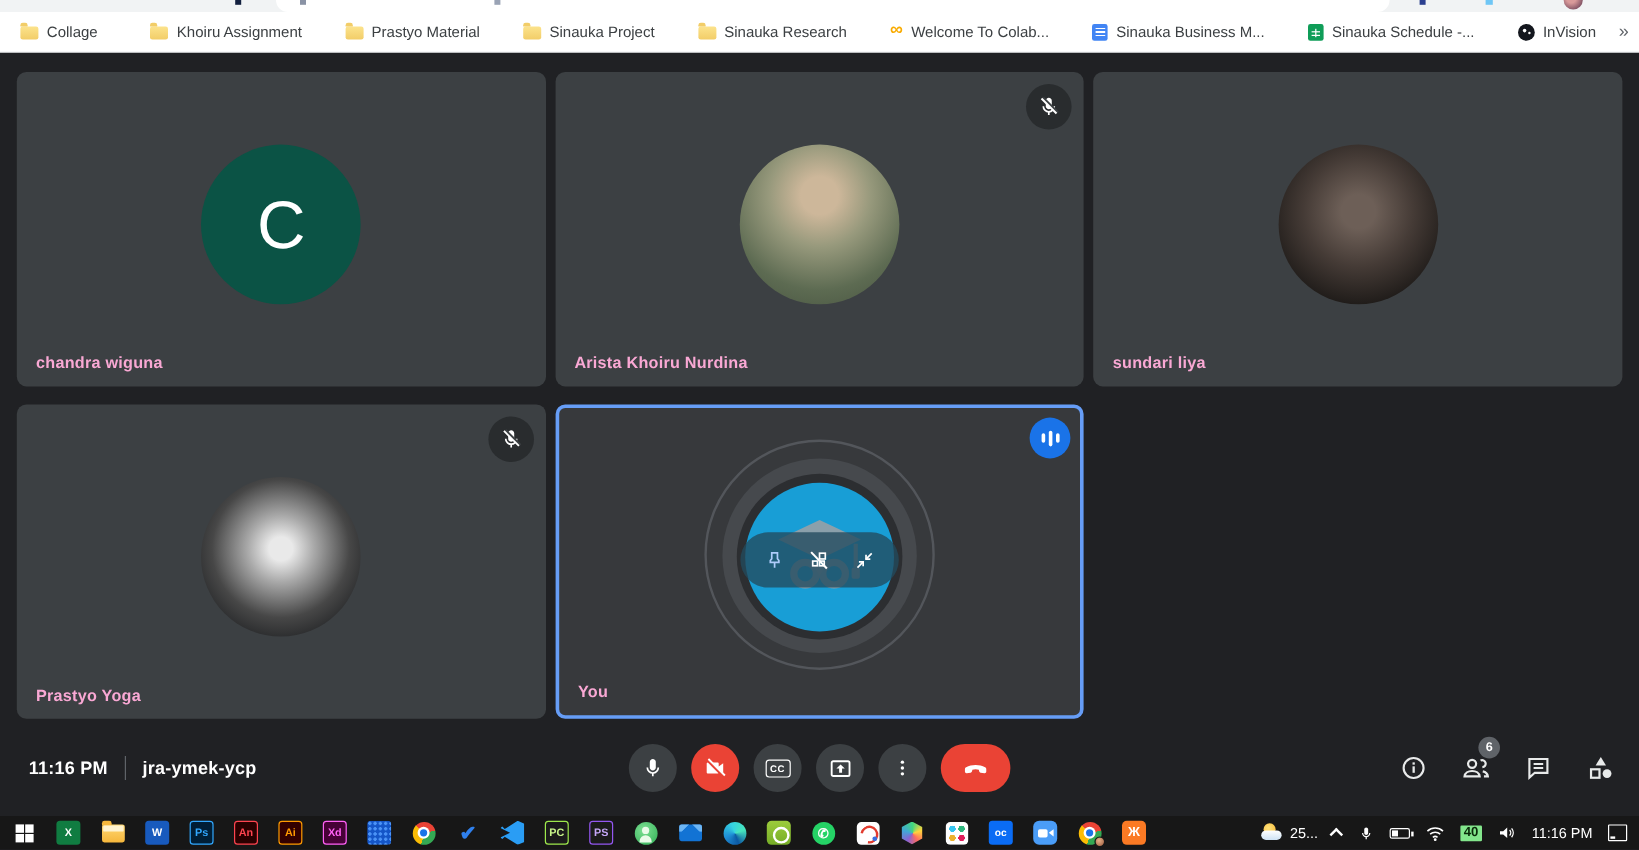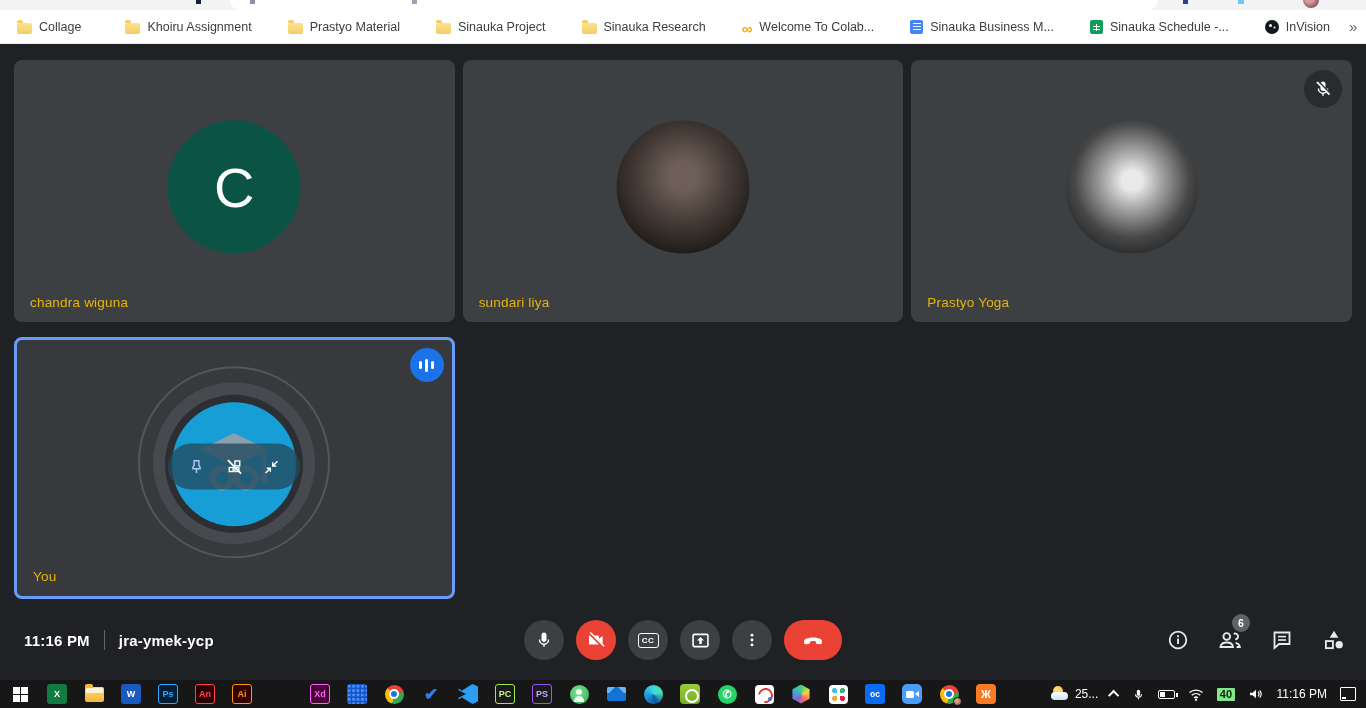--- a/index.html
+++ b/index.html
@@ -11,21 +11,21 @@
   .top-sliver { position:absolute; left:0; top:0; width:1366px; height:10px; background:#f1f3f4; }
   .top-sliver .frag { position:absolute; top:0; height:4px; }
   .omnibox-sliver { position:absolute; left:230px; top:0; width:928px; height:10px;
                     background:#ffffff; border-radius:0 0 10px 10px; }
   .avatar-sliver { position:absolute; left:1303px; top:-8px; width:16px; height:16px; border-radius:50%;
                    background:radial-gradient(circle at 40% 40%, #d99a9a 30%, #8a5a6a 70%); }
 
   
   .bookmarks-bar { position:absolute; left:0; top:10px; width:1366px; height:34px; background:#ffffff;
                    display:flex; align-items:center; padding:0 8px; border-bottom:1px solid #e8eaed; }
-  .bm-item { display:flex; align-items:flex-end; gap:7px; padding:4px 9px; border-radius:13px;
+  .bm-item { display:flex; align-items:flex-start; gap:7px; padding:4px 9px; border-radius:13px;
              color:#3c4043; font-size:12.5px; white-space:nowrap; cursor:pointer; }
   .bm-spacer { flex:0 0 18px; }
   .bm-right { margin-left:auto; display:flex; align-items:center; }
   .bm-chevron { color:#5f6368; font-size:15px; padding:0 10px; cursor:pointer; }
 
   .folder-ic { position:relative; width:15px; height:11px; border-radius:2px;
                background:linear-gradient(#fce38c,#f2cd68); margin-top:2px; }
   .folder-ic::before { content:""; position:absolute; left:0; top:-2.5px; width:6px; height:3px;
                border-radius:2px 2px 0 0; background:#f2cd68; }
   .colab-ic { color:#f9ab00; font-size:15px; font-weight:bold; line-height:10px; }
@@ -39,21 +39,21 @@
   .invision-ic { width:14px; height:14px; border-radius:50%; background:#14171e; position:relative; }
   .invision-ic::before { content:""; position:absolute; left:4px; top:4px; width:3px; height:3px;
                border-radius:50%; background:#fff; box-shadow:4px 2px 0 -0.5px #fff; }
 
   
   .meet { position:absolute; left:0; top:44px; width:1366px; height:636px; background:#202124; }
   .tiles { position:absolute; left:14px; top:16px; width:1338px;
            display:grid; grid-template-columns:repeat(3,1fr); grid-auto-rows:262px; gap:15px 8px; }
   .tile { position:relative; background:#3c4043; border-radius:8px; overflow:hidden; cursor:pointer; }
   .tile.you { border:3px solid #669df6; background:#37393c; }
-  .tile-name { position:absolute; left:16px; bottom:12px; color:#eab308; font-size:13.5px; font-weight:normal;
+  .tile-name { position:absolute; left:16px; bottom:12px; color:#f9a8d4; font-size:13.5px; font-weight:bold;
                letter-spacing:.2px; }
   .avatar { position:absolute; left:50%; top:50%; transform:translate(-50%,-53%);
             width:133px; height:133px; border-radius:50%; }
   .avatar.initial { display:flex; align-items:center; justify-content:center;
             color:#fff; font-size:56px; font-weight:400; }
   .mute-badge { position:absolute; top:10px; right:10px; width:38px; height:38px; border-radius:50%;
             background:rgba(26,27,30,.55); display:flex; align-items:center; justify-content:center; }
   .audio-badge { position:absolute; top:8px; right:8px; width:34px; height:34px; border-radius:50%;
             background:#1a73e8; display:flex; align-items:center; justify-content:center; gap:2.5px; }
   .audio-badge i { display:block; width:3.5px; border-radius:2px; background:#fff; }
@@ -114,21 +114,21 @@
       linear-gradient(#fff,#fff) 8px 8px/7px 7px no-repeat; }
   .excel { background:#107c41; color:#fff; border-radius:3px; }
   .explorer { width:19px; height:15px; border-radius:2px; background:linear-gradient(#ffd874,#f6b73c); position:relative; }
   .explorer::before { content:""; position:absolute; left:0; top:-3px; width:8px; height:4px; border-radius:2px 2px 0 0; background:#f6b73c; }
   .explorer::after { content:""; position:absolute; left:1px; top:1px; width:17px; height:5px; background:#fff3cf; border-radius:1px; }
   .word { background:#185abd; color:#fff; border-radius:3px; }
   .adobe { border-radius:3px; }
   .ps-adobe { background:#001e36; color:#31a8ff; border:1.5px solid #31a8ff; }
   .an-adobe { background:#2a0000; color:#ff444f; border:1.5px solid #ff444f; }
   .ai-adobe { background:#330000; color:#ff9a00; border:1.5px solid #ff9a00; }
-  .xd-adobe { background:#470137; color:#ff61f6; border:1.5px solid #ff61f6;margin-left:41px; }
+  .xd-adobe { background:#470137; color:#ff61f6; border:1.5px solid #ff61f6; }
   .calendar { border-radius:3px; background:radial-gradient(circle, #4b93f7 1.3px, transparent 1.5px) 0 0/4.4px 4.4px #1455c7; }
   .chrome-disc { width:19px; height:19px; border-radius:50%; position:relative;
       background:conic-gradient(from -45deg, #ea4335 0 120deg, #34a853 120deg 240deg, #fbbc05 240deg 360deg); }
   .chrome-disc::before { content:""; position:absolute; left:4.5px; top:4.5px; width:10px; height:10px; border-radius:50%; background:#fff; }
   .chrome-disc::after { content:""; position:absolute; left:6.5px; top:6.5px; width:6px; height:6px; border-radius:50%; background:#1a73e8; }
   .todo-check { color:#2f80ed; font-size:17px; }
   .vscode { background:#2a9df4; clip-path:polygon(72% 0,100% 12%,100% 88%,72% 100%,18% 66%,8% 76%,0 70%,40% 50%,0 30%,8% 24%,18% 34%); }
   .jet { background:#1b1b1b; color:#fff; border-radius:3px; }
   .pycharm { border:1.5px solid #9ee94c; color:#c8f58a;text-align:center; }
   .phpstorm { border:1.5px solid #9457f1; color:#c5a6f7; }
@@ -247,20 +247,33 @@
   <div class="meet">
     <div class="tiles">
 
       <div class="tile">
         <div class="avatar initial" style="background:#0b5345;">
           <span>C</span>
         </div>
         <span class="tile-name">chandra wiguna</span>
       </div>
 
+      <div class="tile">
+        <div class="avatar photo1"></div>
+        <div class="mute-badge">
+          <svg width="20" height="20" viewBox="0 0 24 24">
+            <path fill="#fff" d="M12 14.5c1.66 0 3-1.34 3-3V6c0-1.66-1.34-3-3-3S9 4.34 9 6v5.5c0 1.66 1.34 3 3 3z"></path>
+            <path fill="none" stroke="#fff" stroke-width="1.7" d="M6.5 11.5a5.5 5.5 0 0 0 11 0"></path>
+            <path stroke="#fff" stroke-width="1.7" d="M12 17v3.2"></path>
+            <path stroke="#3c4043" stroke-width="2.6" d="M6.1 2.9l15 15"></path>
+            <path stroke="#fff" stroke-width="1.9" d="M4.7 3.7l15 15"></path>
+          </svg>
+        </div>
+        <span class="tile-name">Arista Khoiru Nurdina</span>
+      </div>
 
       <div class="tile">
         <div class="avatar photo2"></div>
         <span class="tile-name">sundari liya</span>
       </div>
 
       <div class="tile">
         <div class="avatar photo3"></div>
         <div class="mute-badge">
           <svg width="20" height="20" viewBox="0 0 24 24">

